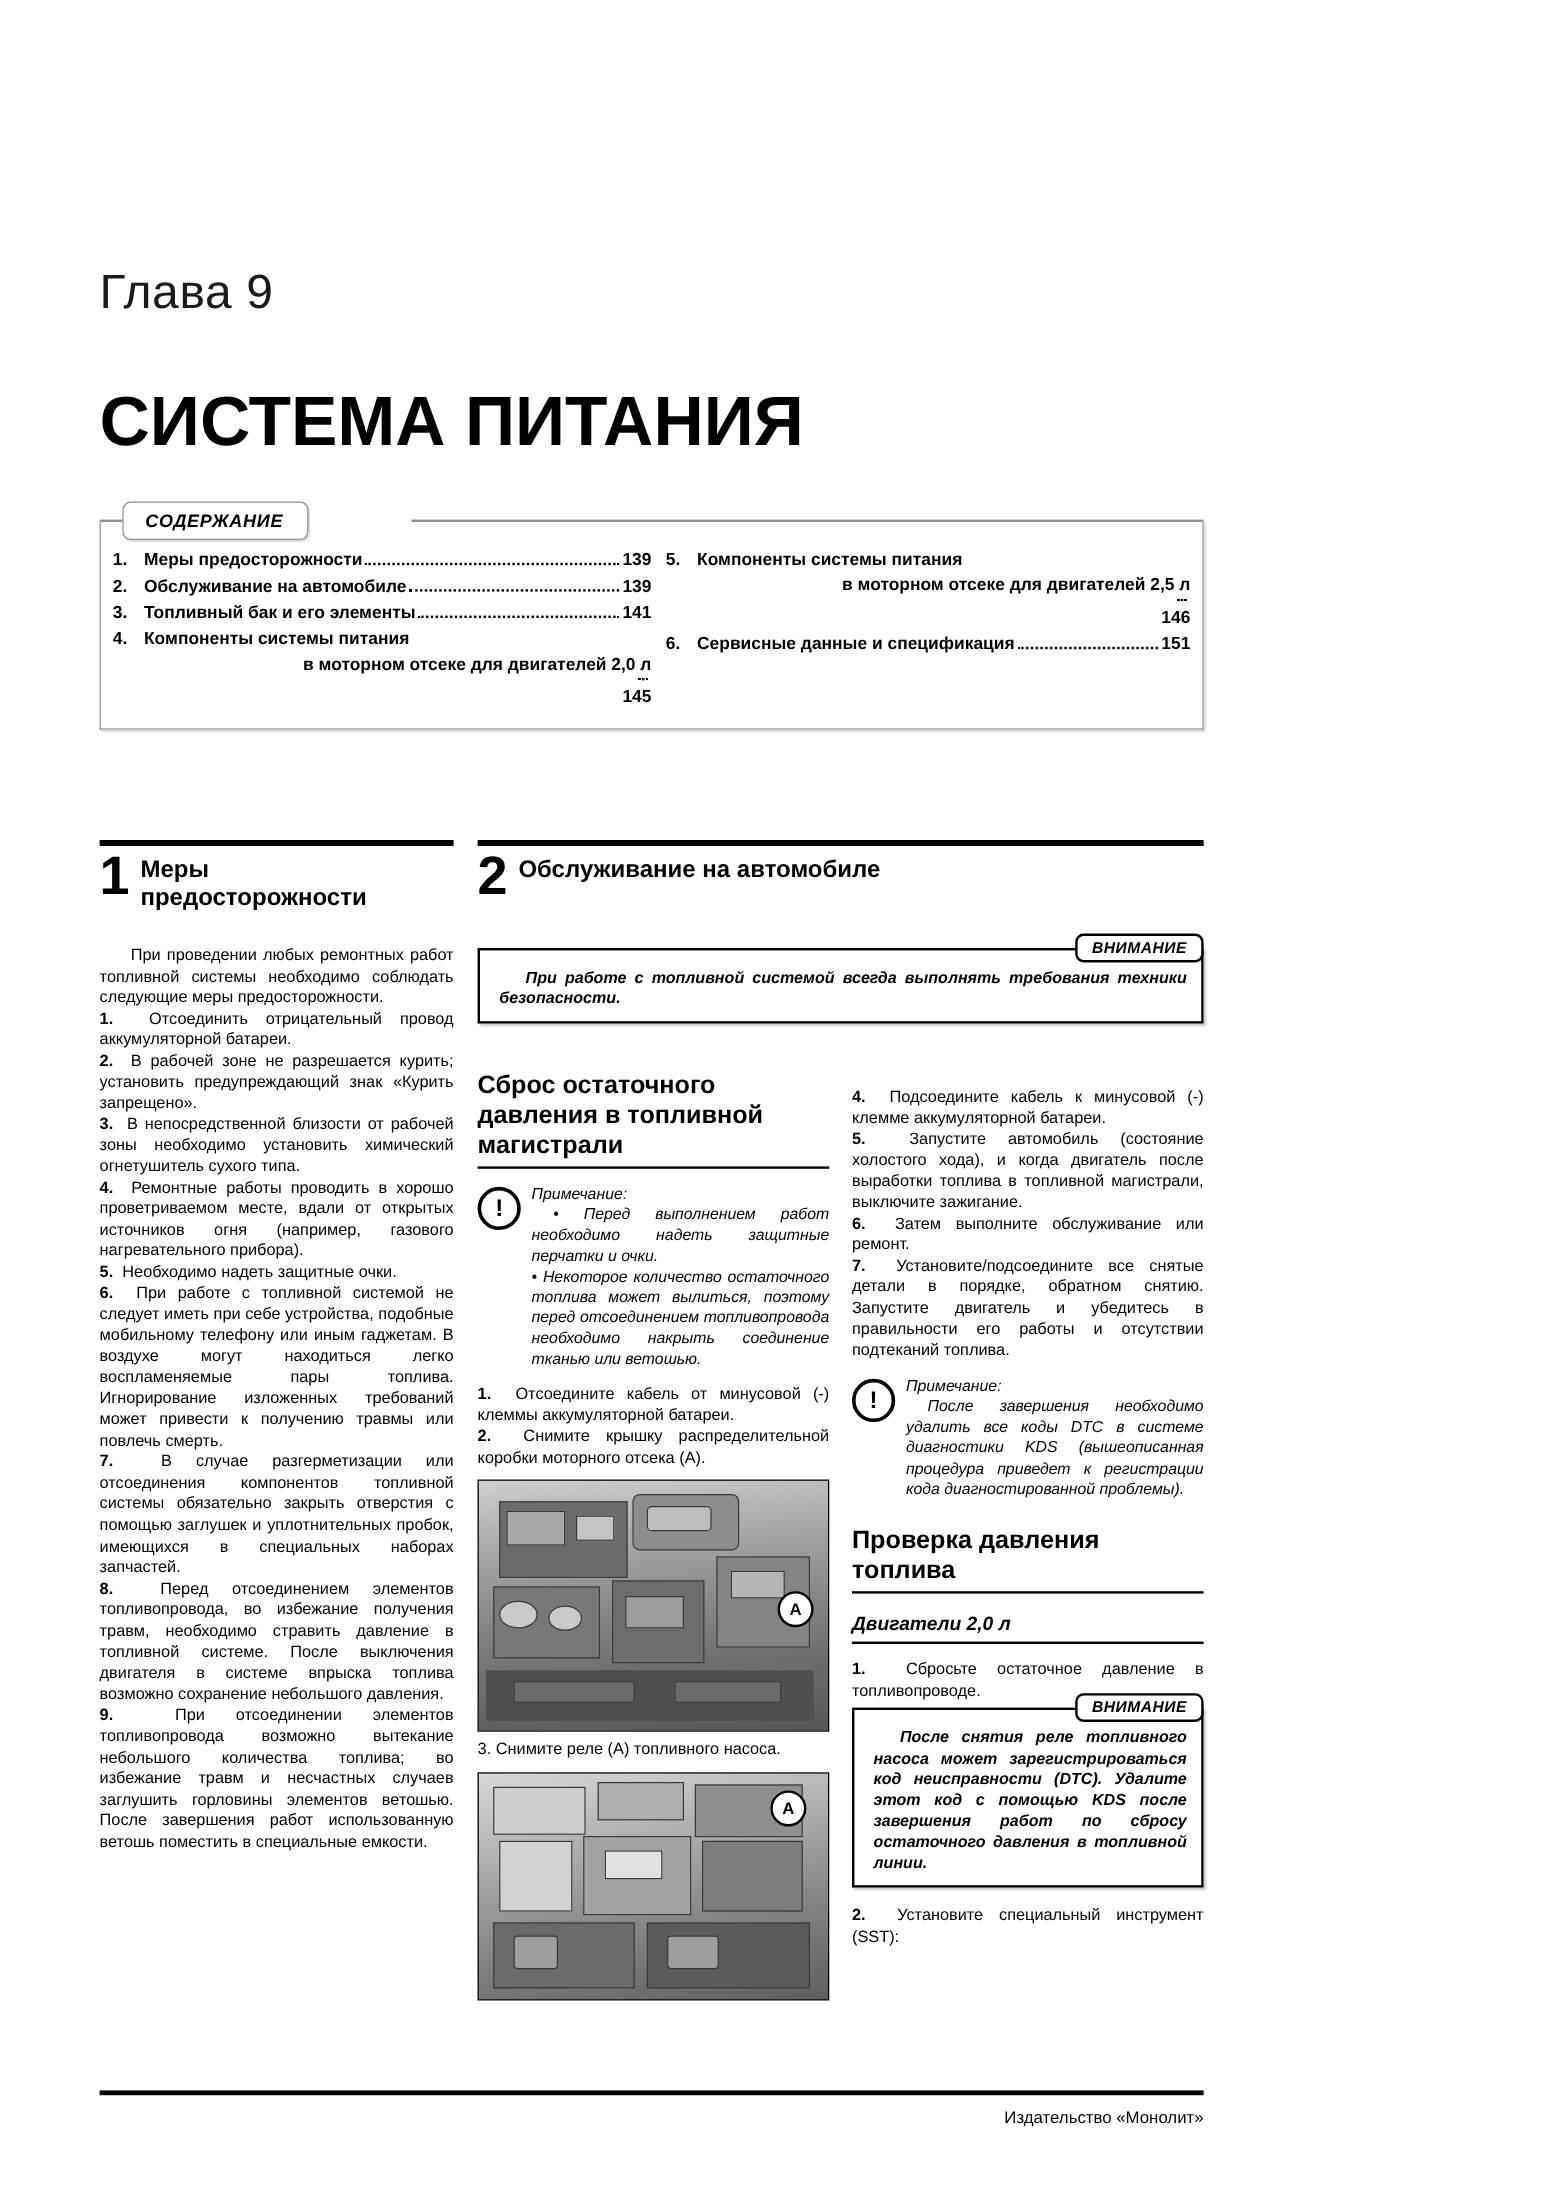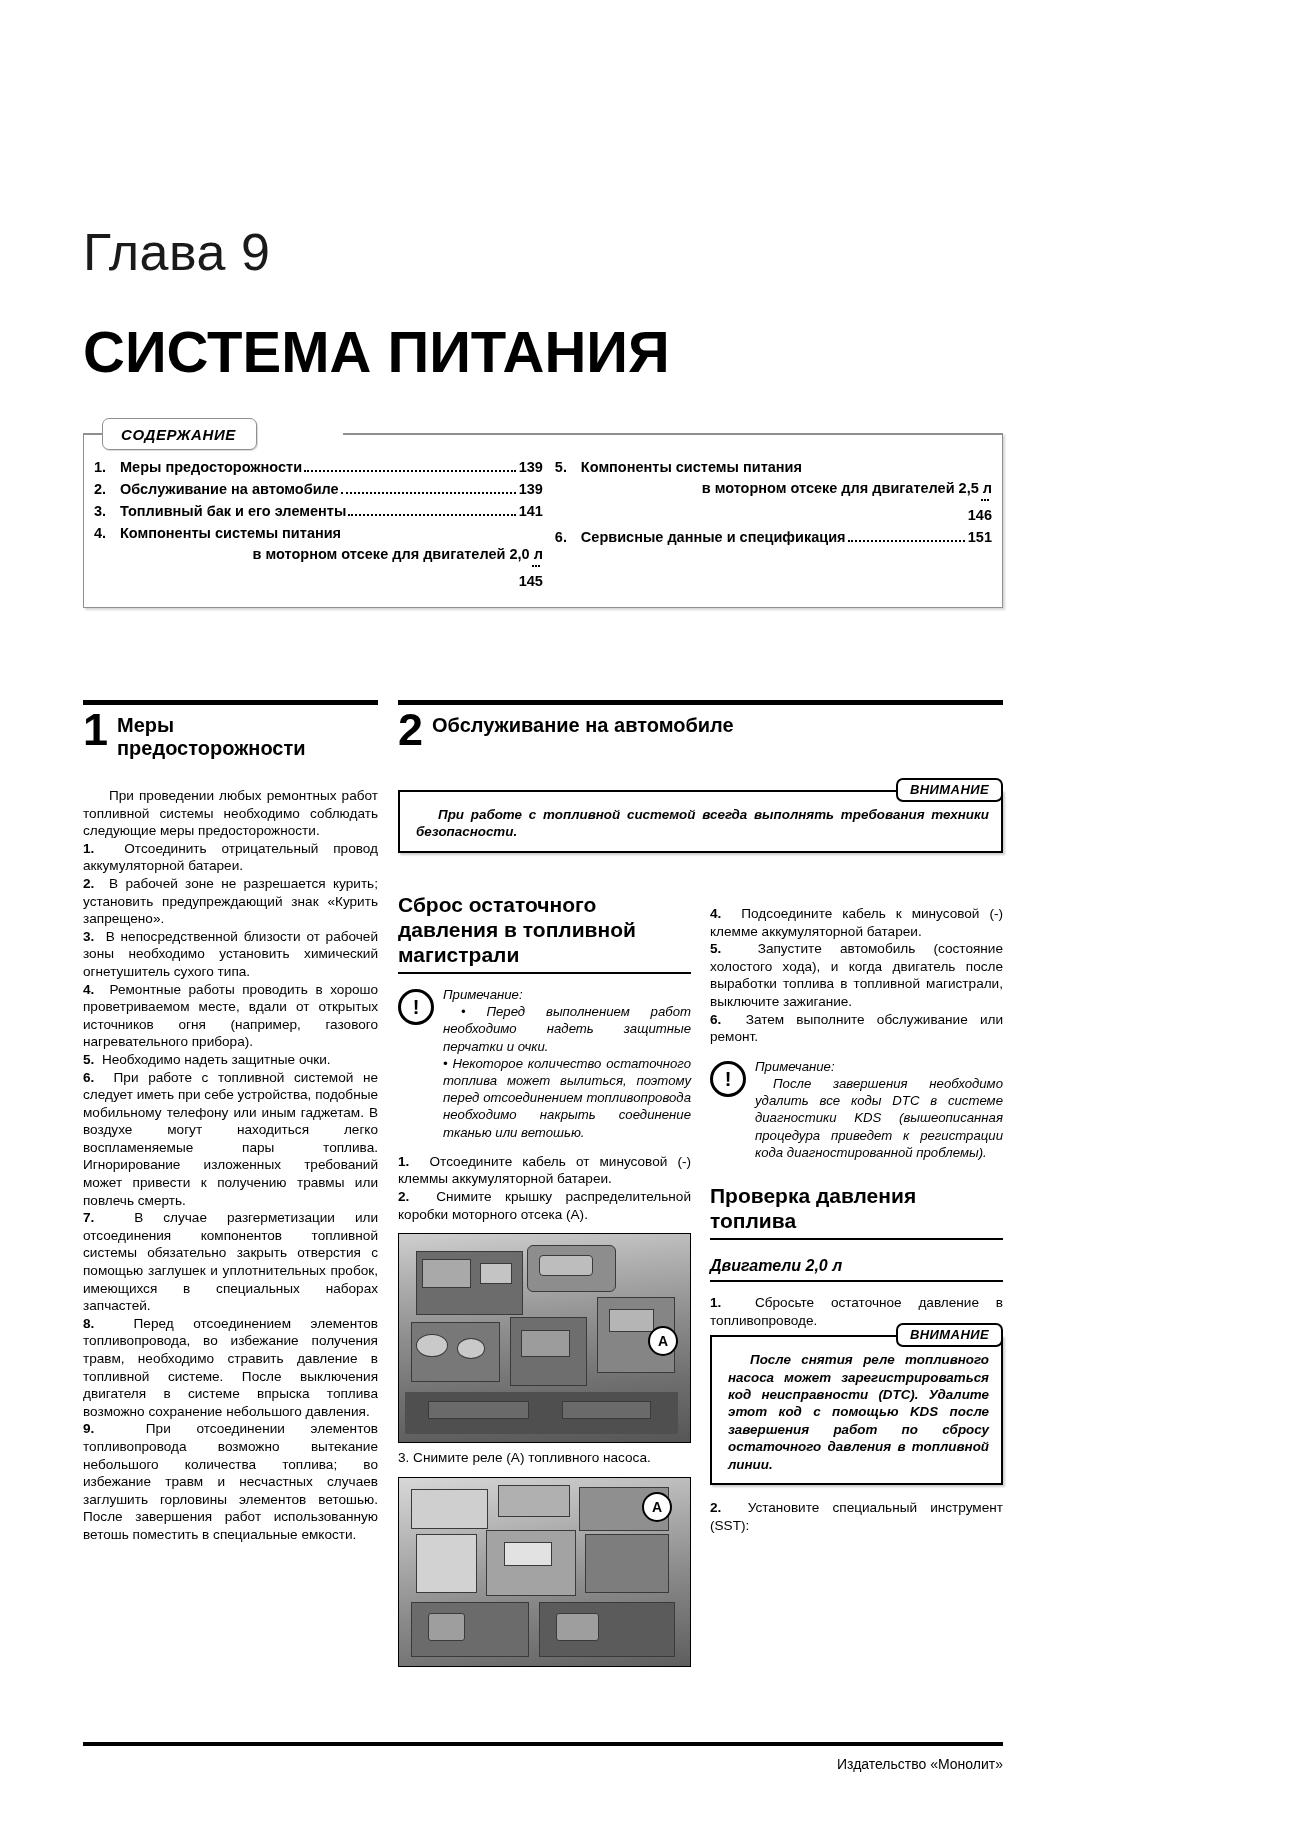--- a/index.html
+++ b/index.html
@@ -20,21 +20,21 @@
     box-sizing: border-box;
     padding: 0;
     overflow: hidden;
   }
 
   
   .chapter-label {
     position: absolute;
     left: 83px;
     top: 222px;
-    font-size: 52px;
+    font-size: 40px;
     font-weight: 400;
     letter-spacing: 0.5px;
     color: #1a1a1a;
   }
   .chapter-title {
     position: absolute;
     left: 83px;
     top: 318px;
     font-size: 58px;
     font-weight: 700;
@@ -517,20 +517,21 @@
       <div class="warn-tab">ВНИМАНИЕ</div>
       <p class="ind">При работе с топливной системой всегда выполнять требования техники безопасности.</p>
     </div>
   </div>
 
   <div class="col" style="left:710px; top:905px; width:293px;">
 
     <p><b>4.</b>&nbsp;&nbsp;<span>Подсоедините кабель к минусовой (-) клемме аккумуляторной батареи.</span></p>
     <p><b>5.</b>&nbsp;&nbsp;<span>Запустите автомобиль (состояние холостого хода), и когда двигатель после выработки топлива в топливной магистрали, выключите зажигание.</span></p>
     <p><b>6.</b>&nbsp;&nbsp;<span>Затем выполните обслуживание или ремонт.</span></p>
+    <p><b>7.</b>&nbsp;&nbsp;<span>Установите/подсоедините все снятые детали в порядке, обратном снятию. Запустите двигатель и убедитесь в правильности его работы и отсутствии подтеканий топлива.</span></p>
 
     <div class="note">
       <div class="note-icon">!</div>
       <div class="note-body">
         <p>Примечание:</p>
         <p style="text-indent:18px;">После завершения необходимо удалить все коды DTC в системе диагностики KDS (вышеописанная процедура приведет к регистрации кода диагностированной проблемы).</p>
       </div>
     </div>
 
     <div class="subhead">Проверка давления топлива</div>

